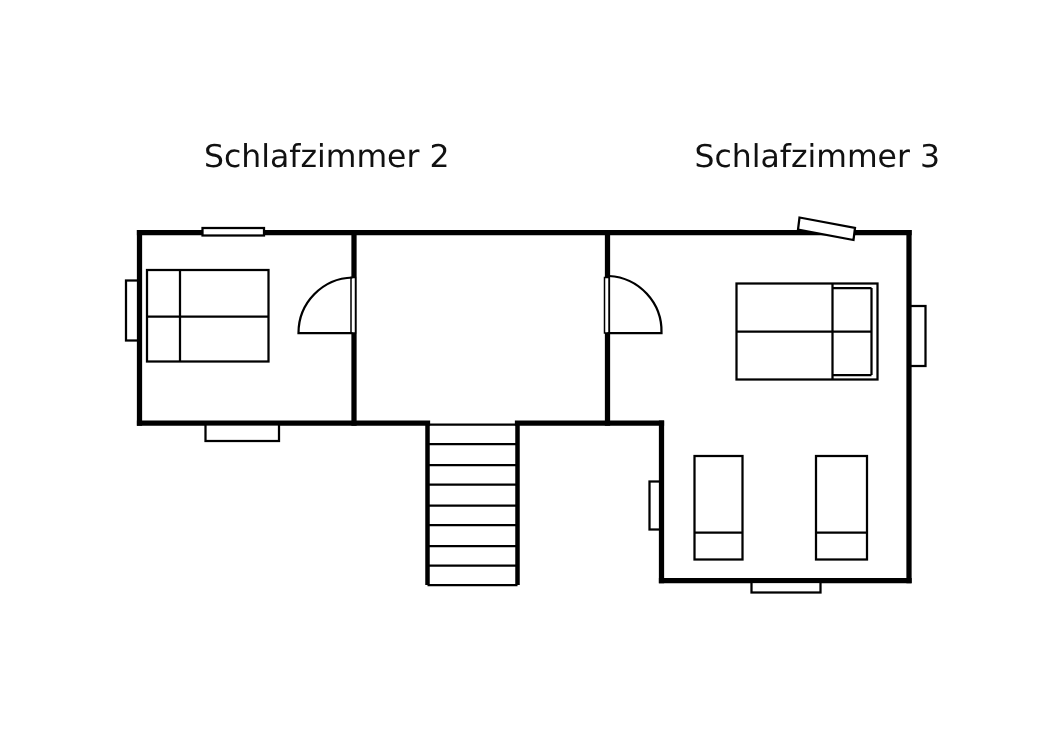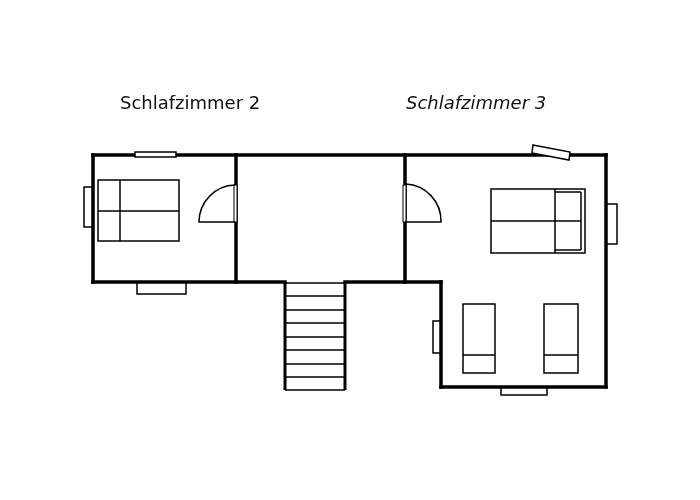--- a/index.html
+++ b/index.html
@@ -1,24 +1,24 @@
 <!DOCTYPE html>
 <html><head>
   <meta charset="utf-8">
   <style>
     html, body { margin: 0; padding: 0; background: #ffffff; }
     body { width: 700px; height: 500px; position: relative; overflow: hidden; font-family: "DejaVu Sans", sans-serif; }
-    .label { position: absolute; font-size: 18px; color: #111111; white-space: nowrap; }
+    .label { position: absolute; font-size: 21px; color: #111111; white-space: nowrap; margin-left: 16px; }
     svg { position: absolute; left: 0; top: 0; }
   </style>
 </head>
 <body>
 
 <div class="label" style="left:120px; top:92px;">Schlafzimmer 2</div>
-<div class="label" style="left:406px; top:92px;font-style:italic;">Schlafzimmer 3</div>
+<div class="label" style="left:447px; top:92px;">Schlafzimmer 3</div>
 
 <svg width="700" height="500" viewBox="0 0 700 500">
 
   <g fill="none" stroke="#000" stroke-width="3.5" stroke-linecap="square">
 
     <line x1="93" y1="155" x2="606" y2="155"></line>
 
     <line x1="93" y1="155" x2="93" y2="282"></line>
 
     <line x1="93" y1="282" x2="285" y2="282"></line>

